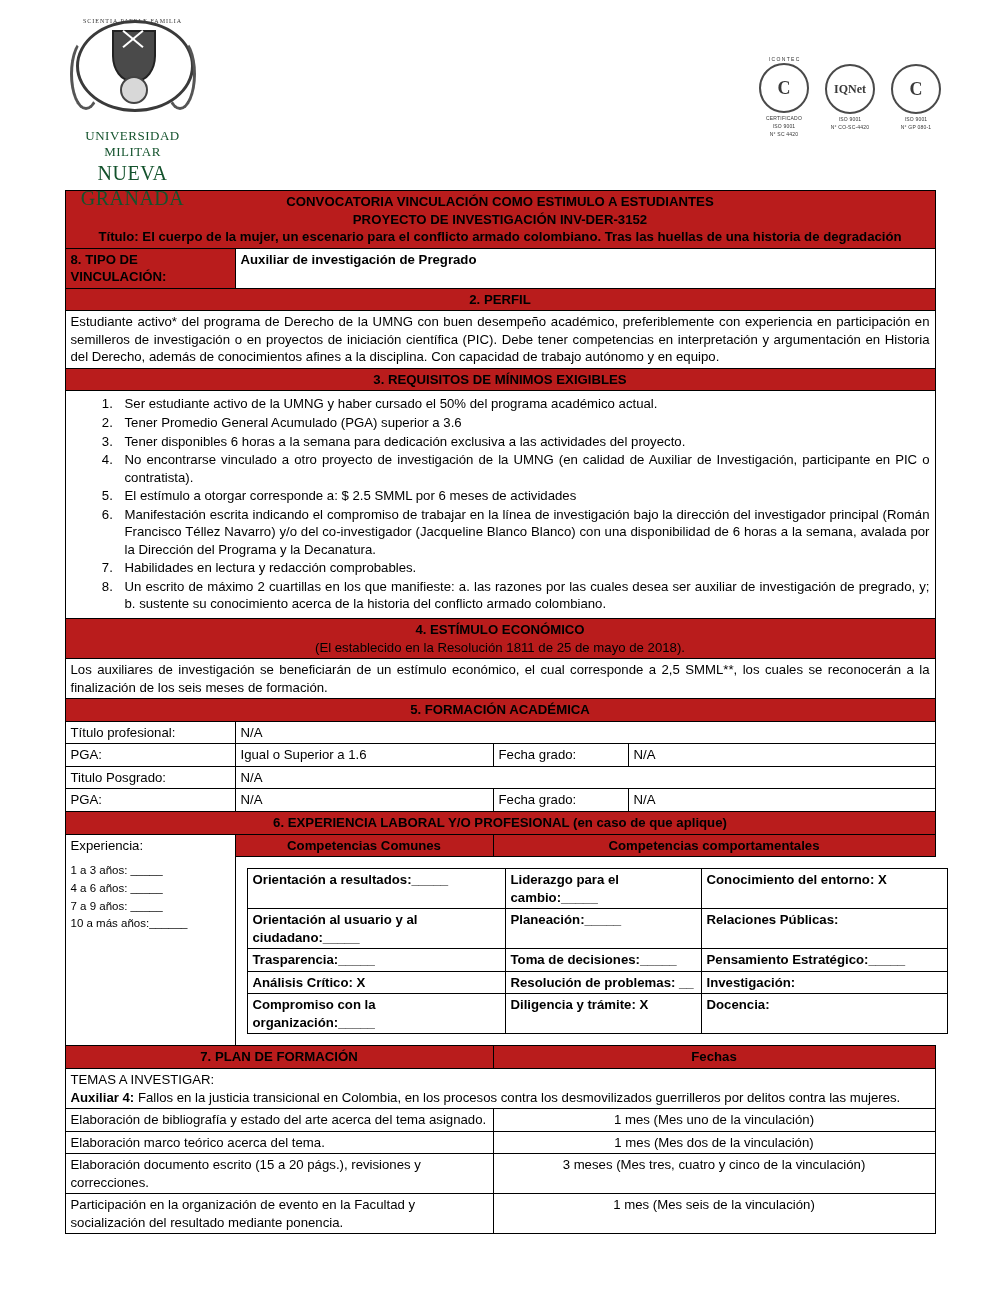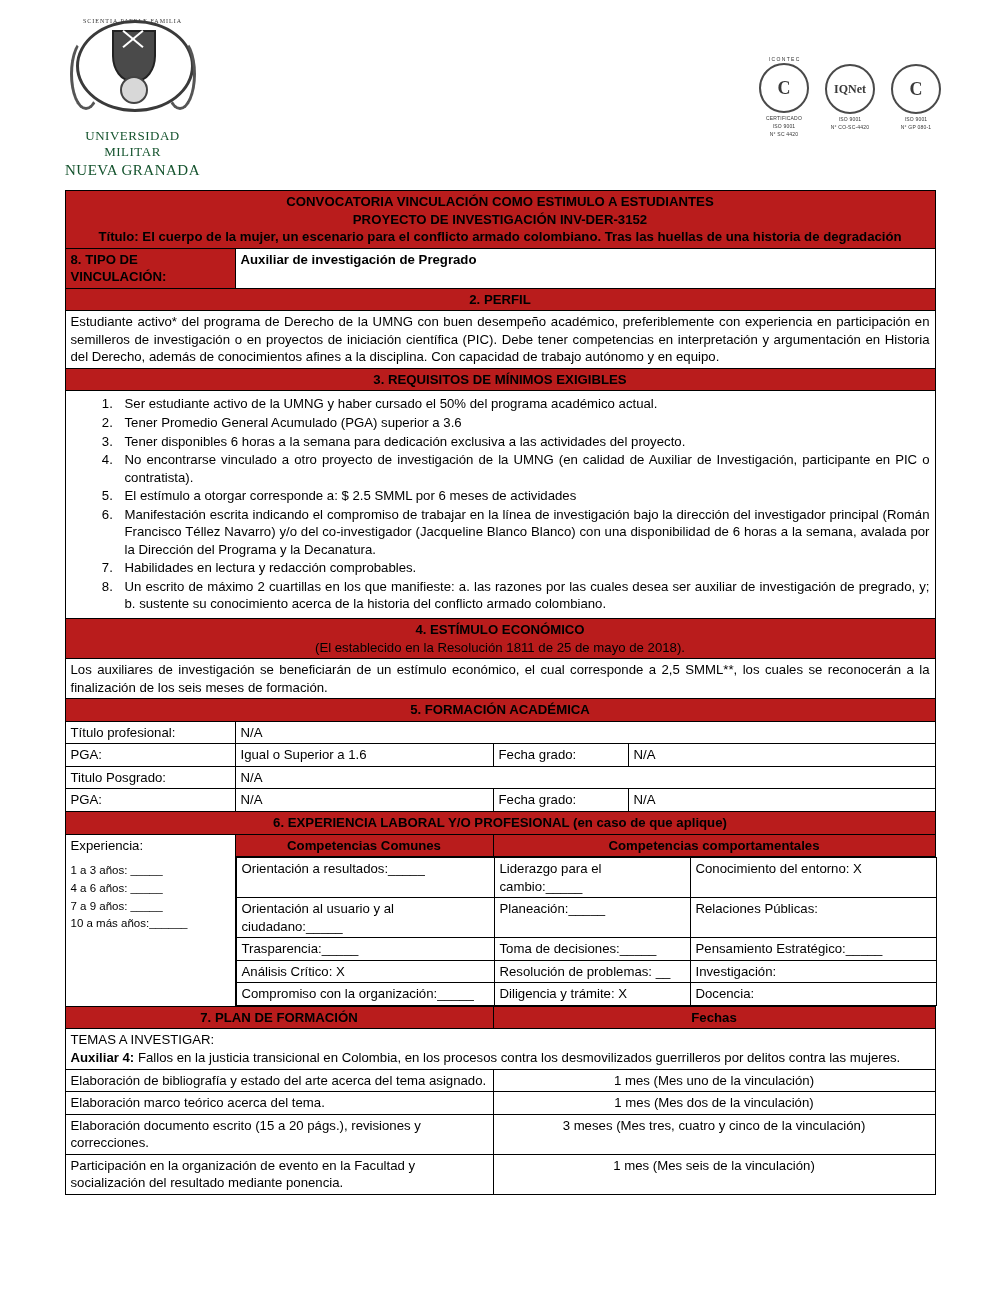--- a/index.html
+++ b/index.html
@@ -101,21 +101,21 @@
   .crest-shield .laurel-l { left: 2px; border-right-color: transparent; border-top-color: transparent;}
   .crest-shield .laurel-r { right: 2px; border-left-color: transparent; border-top-color: transparent;}
   .crest-name {
     font-family: "Liberation Serif", serif;
     font-size: 13px;
     letter-spacing: 0.5px;
     line-height: 1.25;
     margin-top: 2px;
     color: #14532d;
   }
-  .crest-name .l2 { font-size: 15px; }
+  .crest-name .l2 { font-size: 20px; }
   .certs {
     position: absolute;
     right: 58px;
     top: 56px;
     display: flex;
     gap: 14px;
     align-items: center;
   }
   .cert {
     width: 52px;
@@ -180,21 +180,21 @@
     border: 1px solid #000;
     font-size: 11.2px;
     padding: 1px 4px;
     line-height: 1.3;
   }
   .exp-left {
     font-size: 12.2px;
     line-height: 1.55;
     padding-top: 3px;
   }
-  .nested-wrap { padding: 0 !important; border: none !important; }
+  .nested-wrap { padding: 11px !important; border: none !important; font-weight: bold; }
 </style>
 </head>
 <body>
 
 <div class="page">
 
   <div class="header">
     <div class="crest">
       <div class="crest-shield">
         <div class="motto">SCIENTIA  PATRIÆ  FAMILIA</div>

